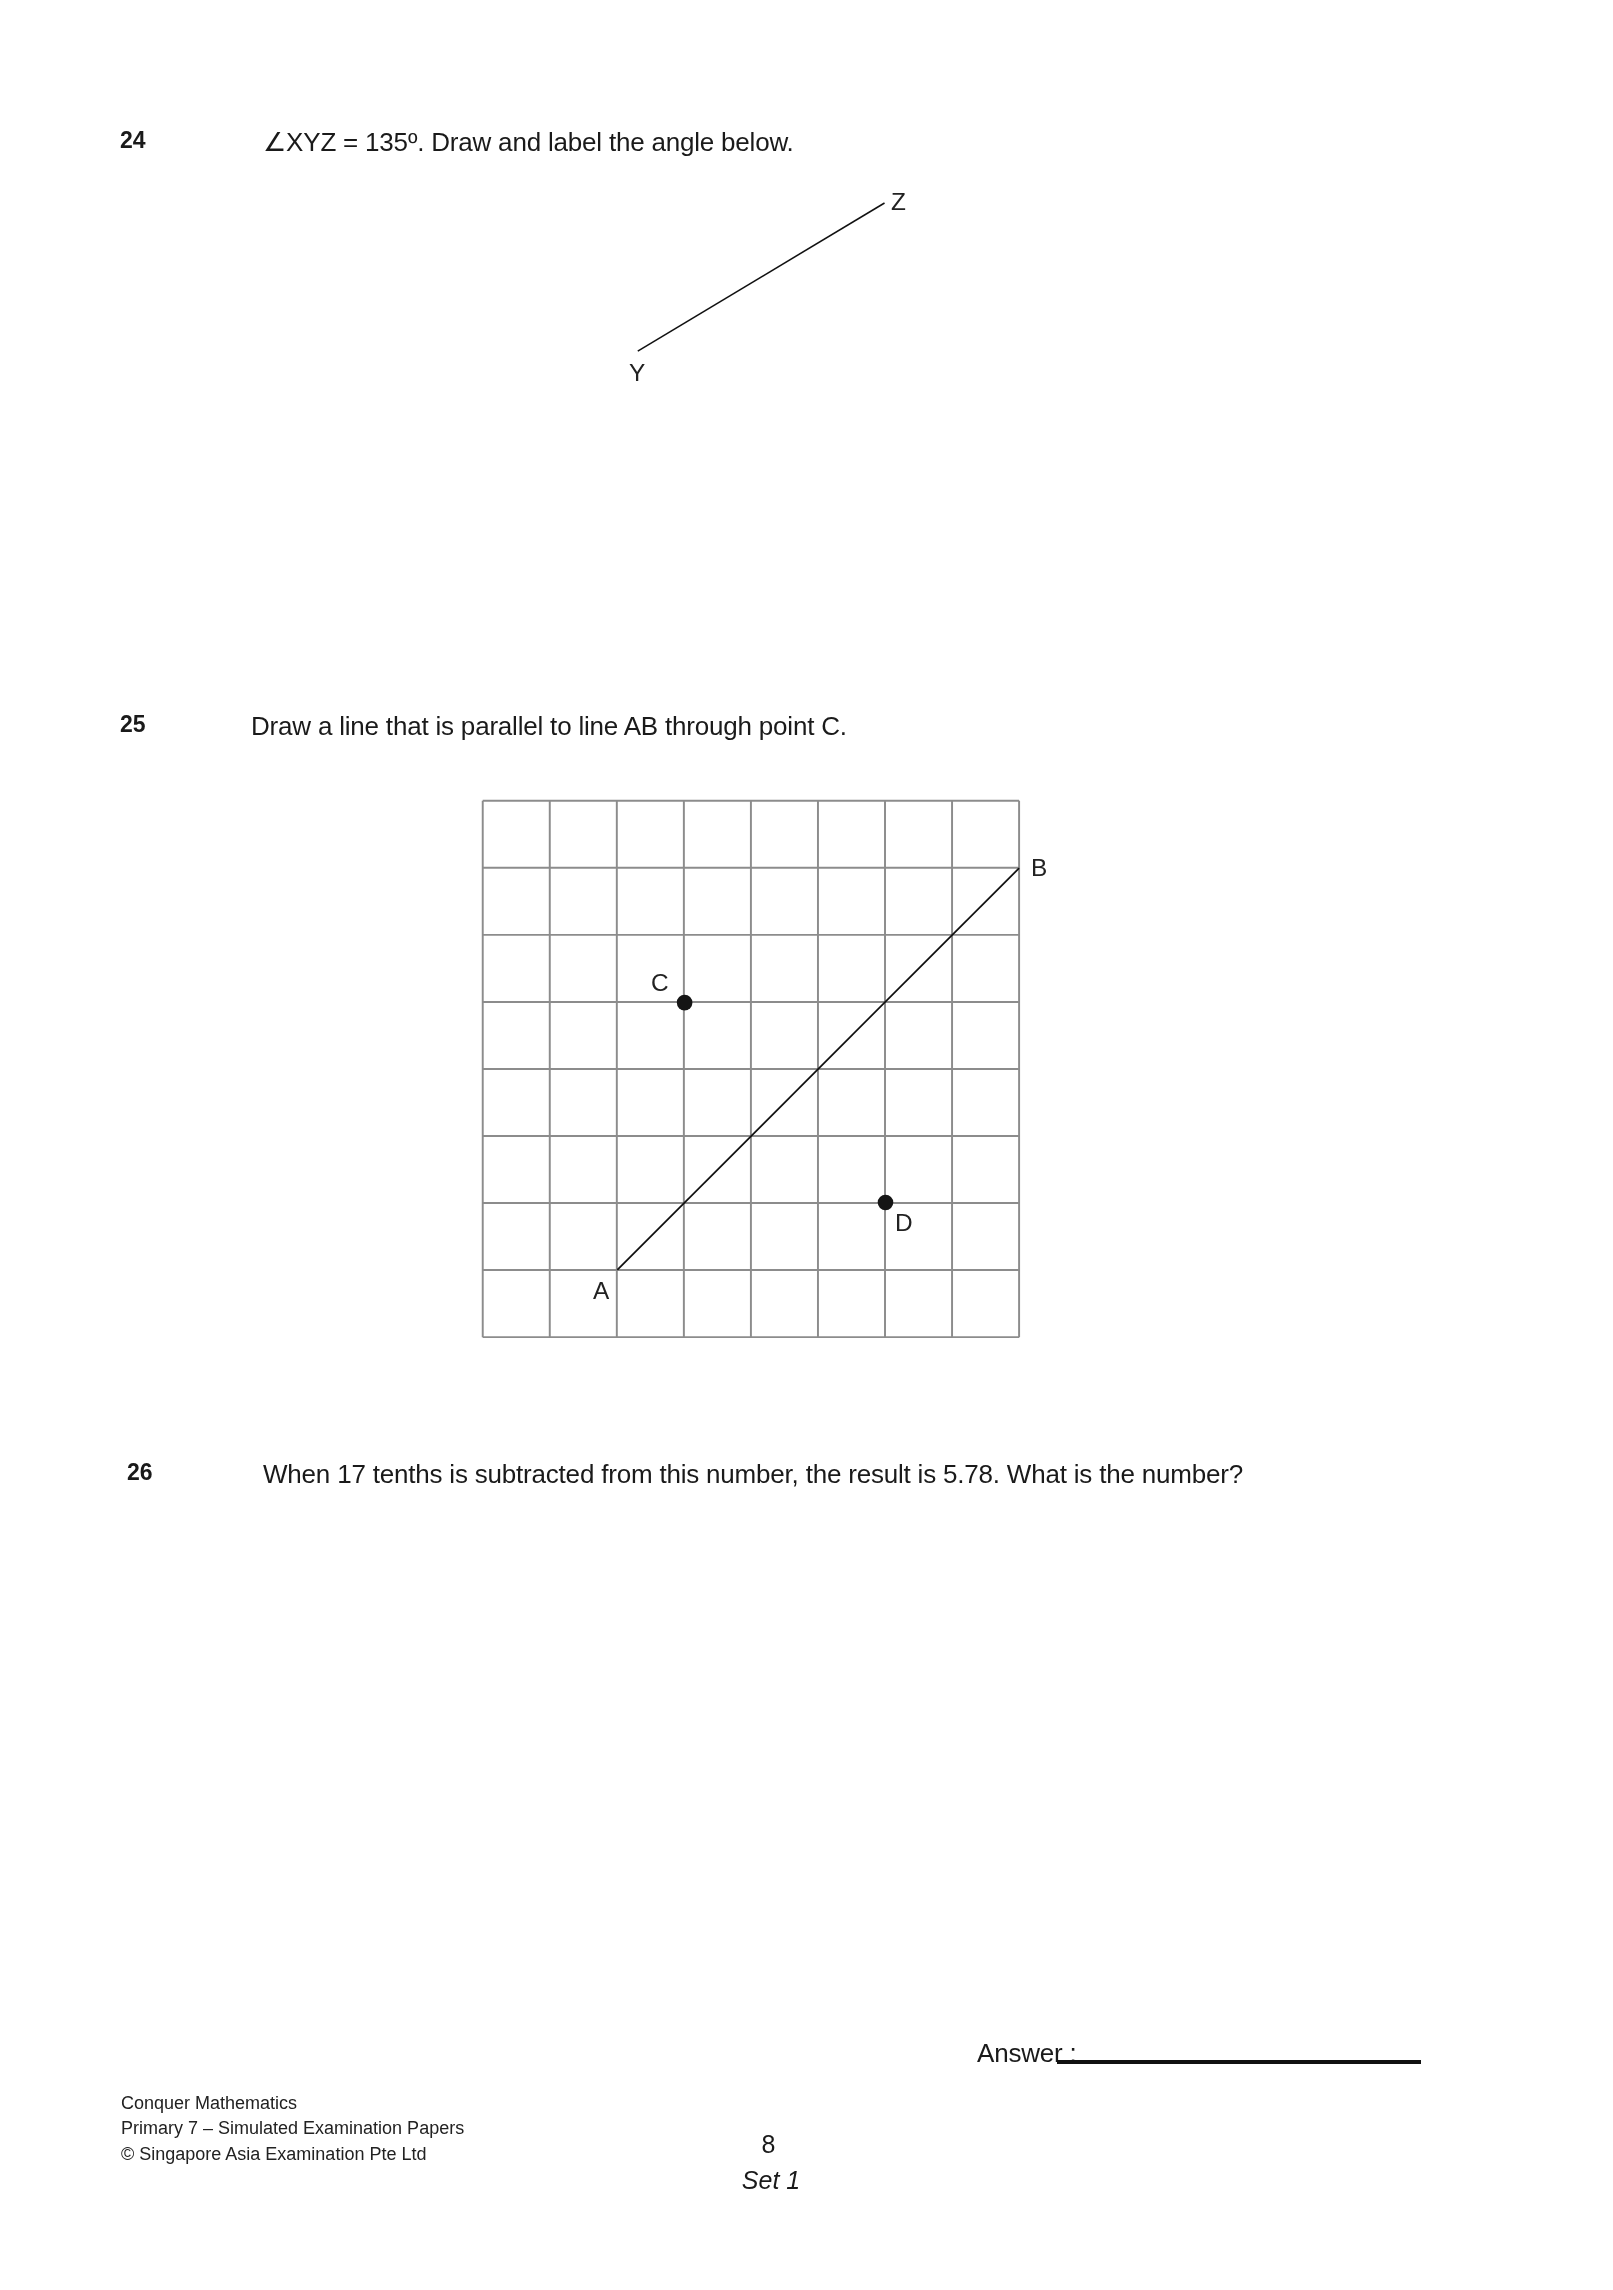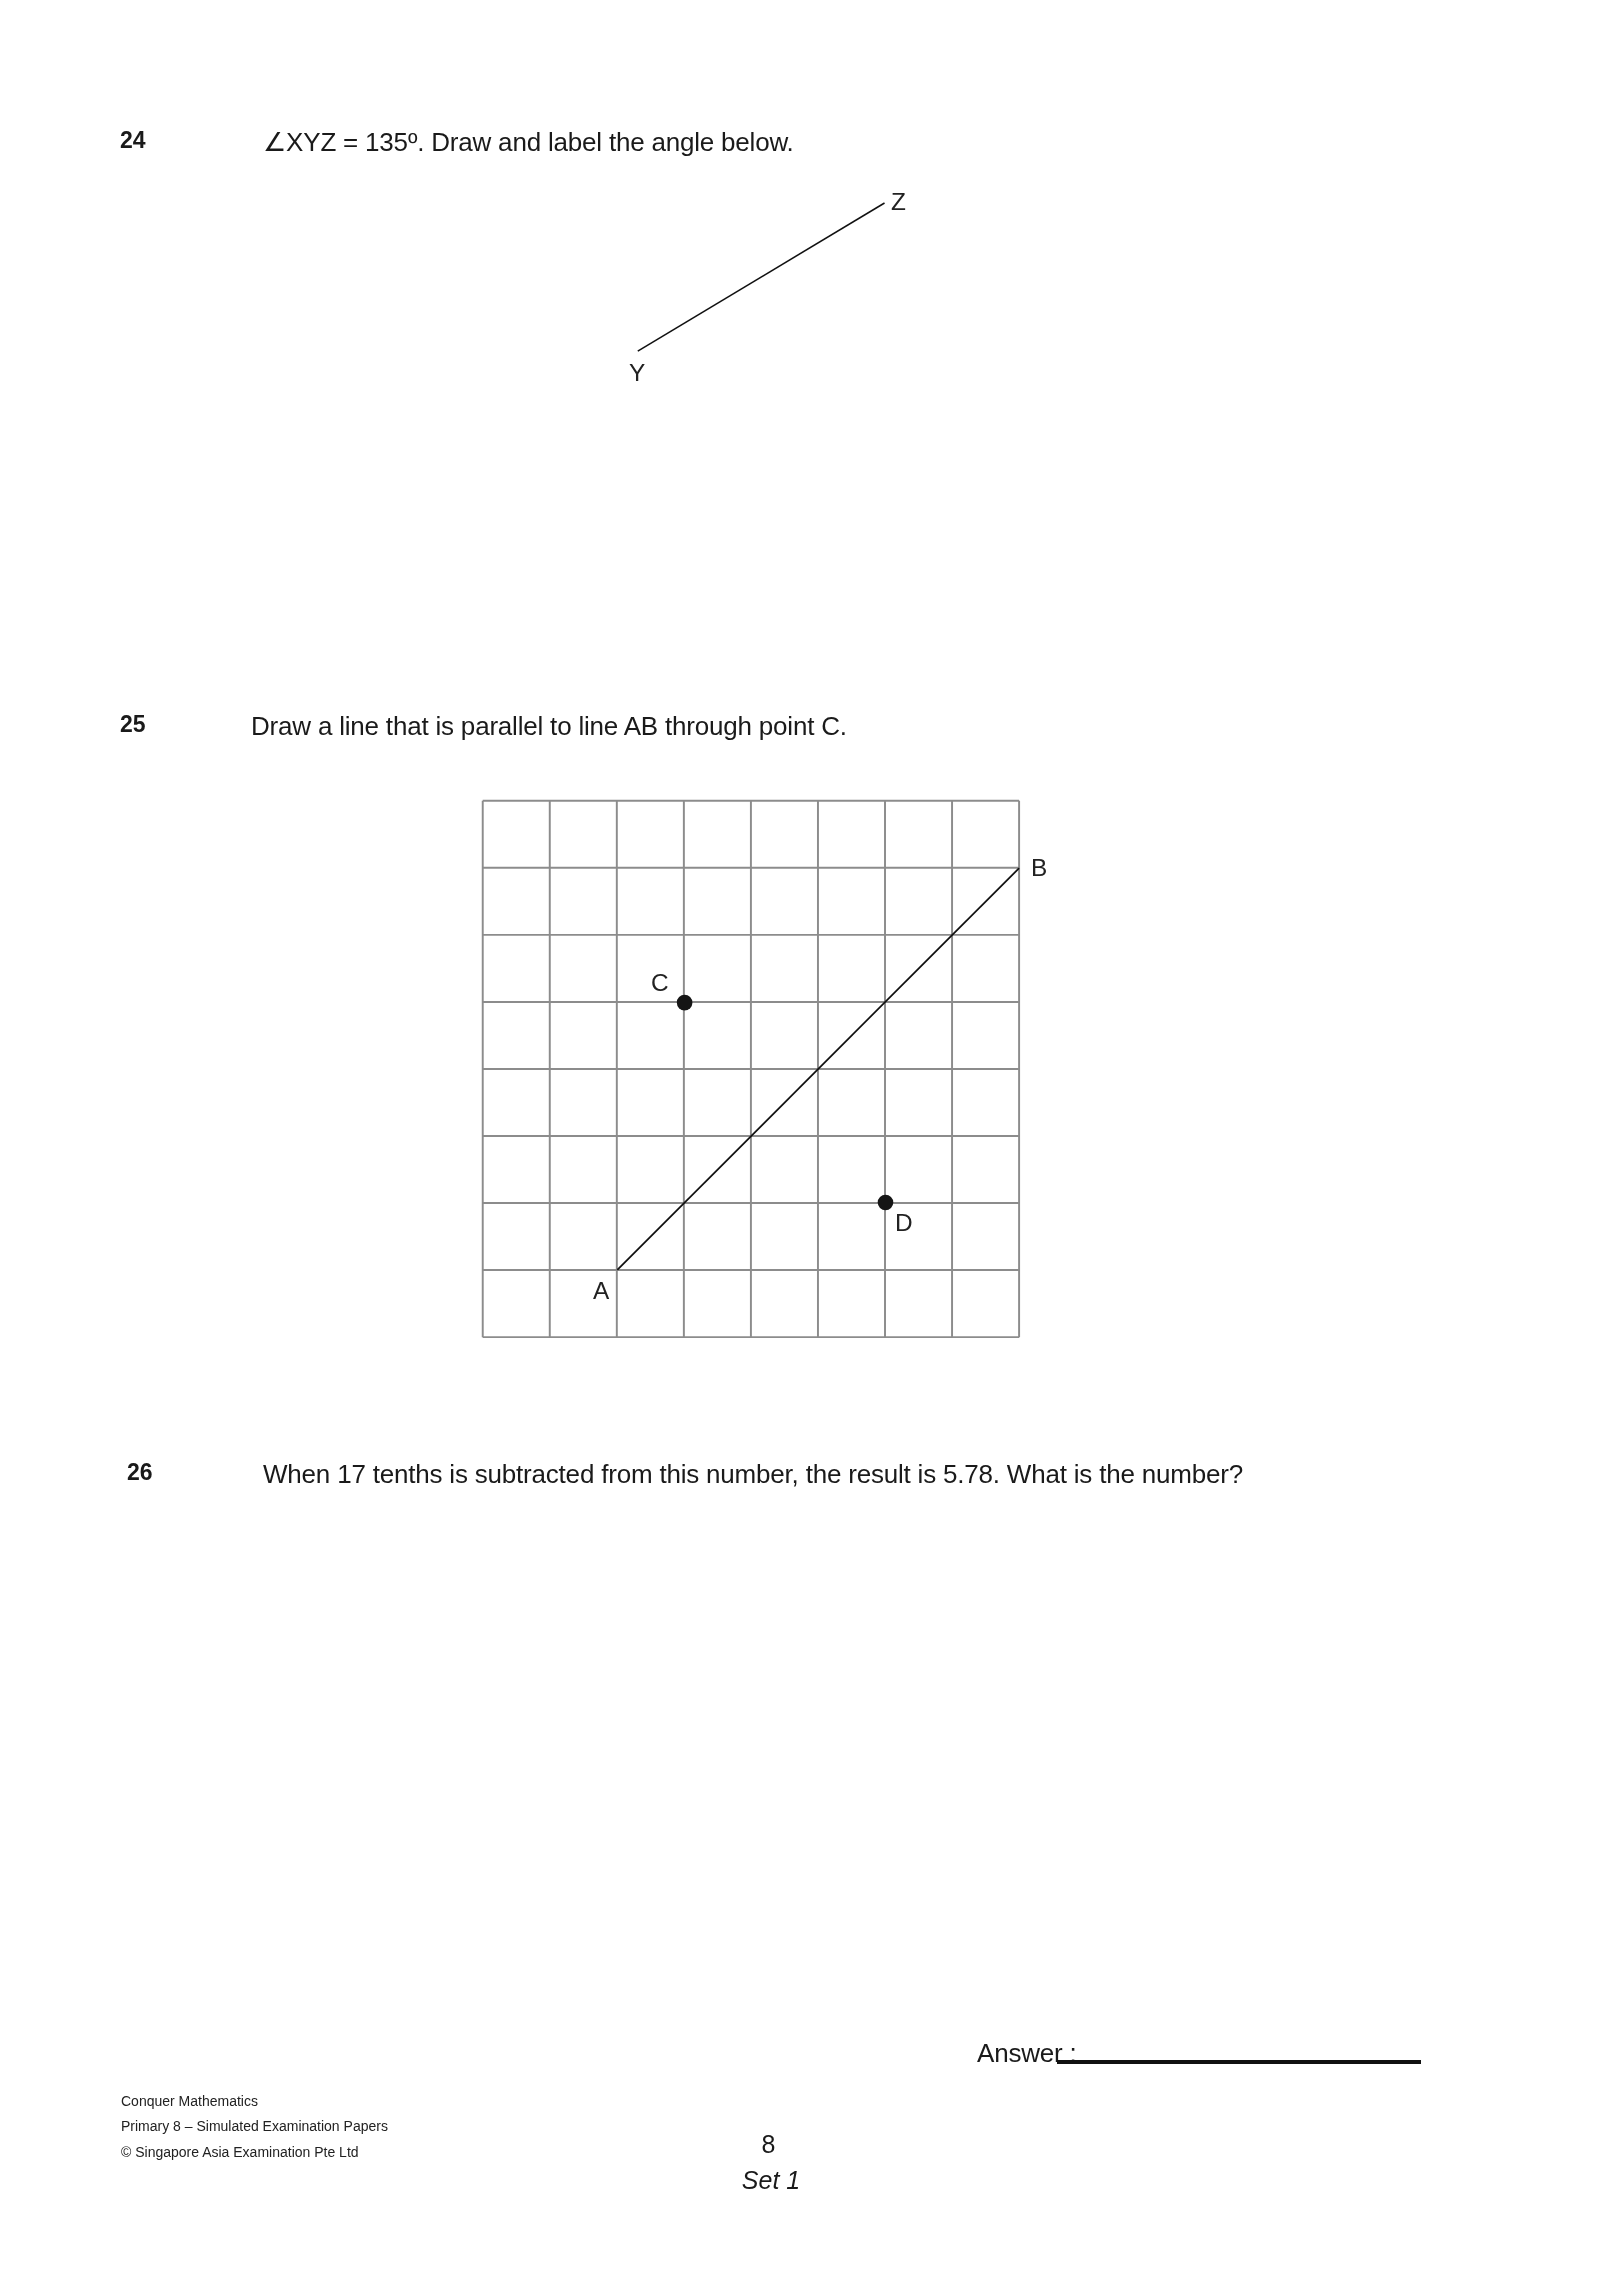--- a/index.html
+++ b/index.html
@@ -2,21 +2,21 @@
 <html><head>
 <meta charset="utf-8">
 <style>
   html, body { margin: 0; padding: 0; background: #ffffff; }
   body { width: 1613px; height: 2291px; position: relative; overflow: hidden;
          font-family: "Liberation Sans", sans-serif; color: #1a1a1a; }
   .abs { position: absolute; white-space: nowrap; }
   .qnum { font-weight: bold; font-size: 23px; line-height: 1; text-align: right; }
   .qtext { font-size: 26px; line-height: 1; letter-spacing: -0.2px; margin-left: 44px; }
   .lbl { font-size: 24.4px; line-height: 1; color: #222; }
-  .footer-line { font-size: 14px; line-height: 1; color: #222; }
+  .footer-line { font-size: 18px; line-height: 1; color: #222; }
   .pagenum { font-size: 25px; line-height: 1; text-align: center; width: 59px; }
   .setlbl { font-size: 25px; line-height: 1; font-style: italic; text-align: center; width: 98px; }
   svg { position: absolute; left: 0; top: 0; }
 </style>
 </head>
 <body>
 
 <div class="abs qnum" style="left:120px; top:129px;">24</div>
 <div class="abs qtext" style="left:219px; top:129px;">∠XYZ = 135º. Draw and label the angle below.</div>
 
@@ -59,17 +59,17 @@
 <div class="abs lbl" style="left:651px; top:971px;">C</div>
 <div class="abs lbl" style="left:895px; top:1211px;">D</div>
 
 <div class="abs qnum" style="left:127px; top:1461px;">26</div>
 <div class="abs qtext" style="left:219px; top:1461px;">When 17 tenths is subtracted from this number, the result is 5.78. What is the number?</div>
 
 <div class="abs qtext" style="left:933px; top:2040px;">Answer :</div>
 <div class="abs" style="left:1057px; top:2060px; width:364px; height:3.9px; background:#111;"></div>
 
 <div class="abs footer-line" style="left:121px; top:2094px;">Conquer Mathematics</div>
-<div class="abs footer-line" style="left:121px; top:2119px;">Primary 8 – Simulated Examination Papers</div>
+<div class="abs footer-line" style="left:121px; top:2119px;">Primary 7 – Simulated Examination Papers</div>
 <div class="abs footer-line" style="left:121px; top:2145px;">© Singapore Asia Examination Pte Ltd</div>
 <div class="abs pagenum" style="left:739px; top:2132px;">8</div>
 <div class="abs setlbl" style="left:722px; top:2168px;">Set 1</div>
 
 
 </body></html>

